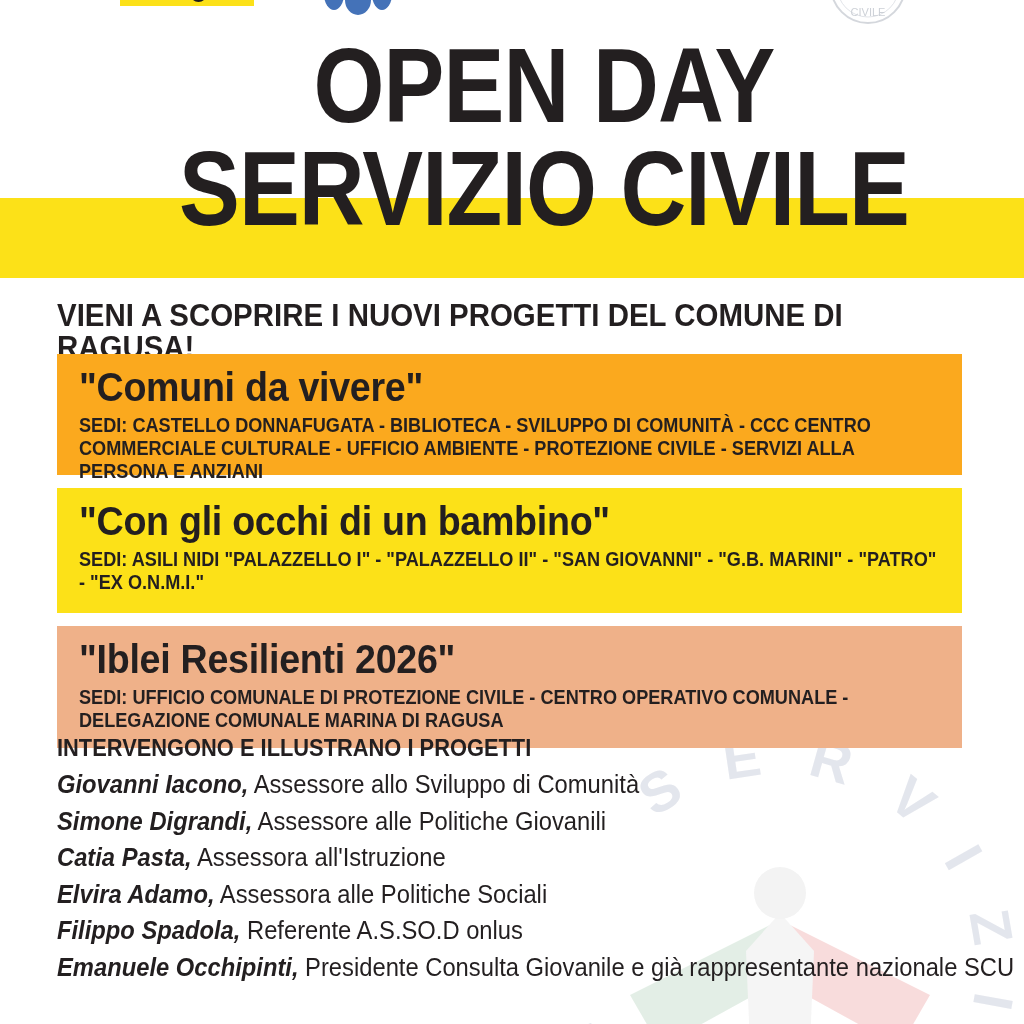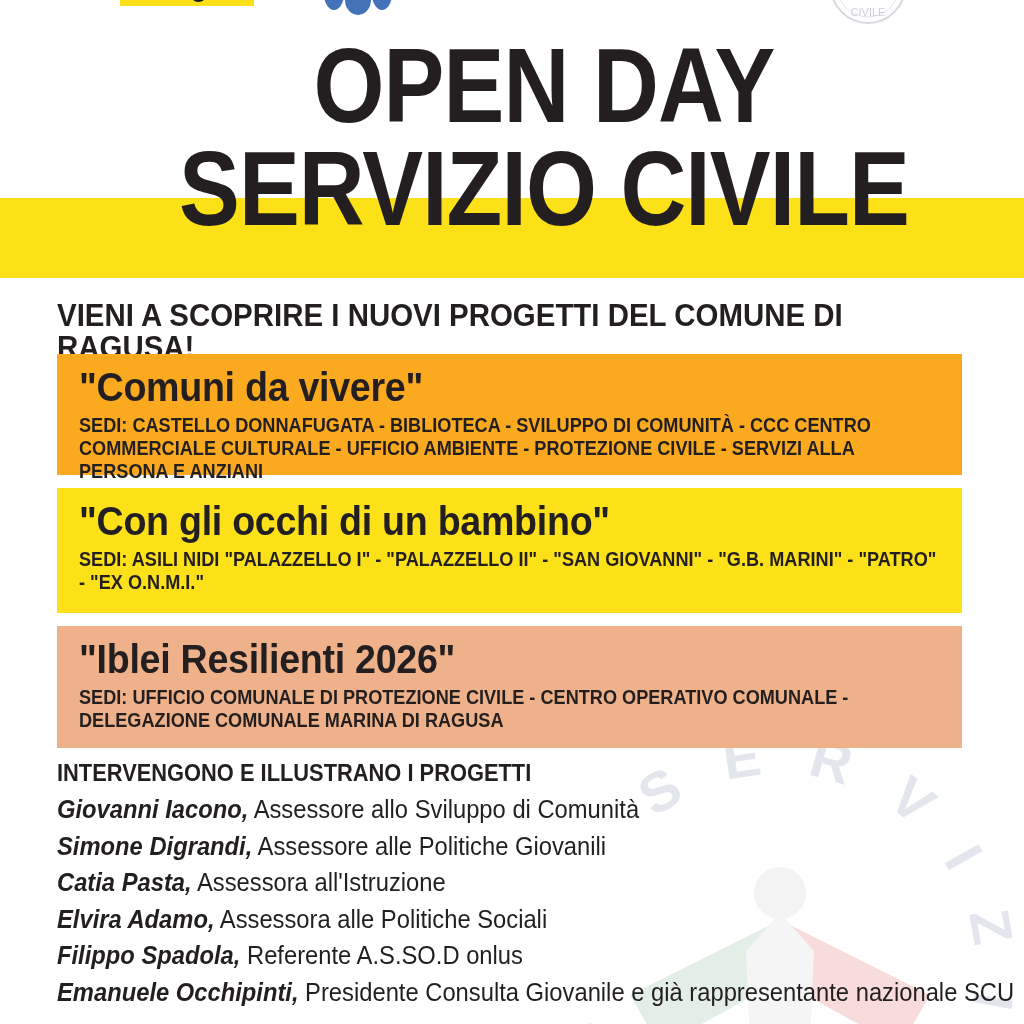--- a/index.html
+++ b/index.html
@@ -177,21 +177,21 @@
     letter-spacing: 0px;
     transform: scaleX(0.93);
     transform-origin: left top;
     width: 107%;
   }
 
   
   #speakers {
     position: absolute;
     left: 57px;
-    top: 762px;
+    top: 737px;
     width: 960px;
     z-index: 2;
   }
   #speakers-heading {
     margin: 0 0 10px 0;
     color: #231f20;
     font-family: "Liberation Sans Narrow", "Liberation Sans", sans-serif;
     font-weight: bold;
     font-size: 23px;
     letter-spacing: 0px;

